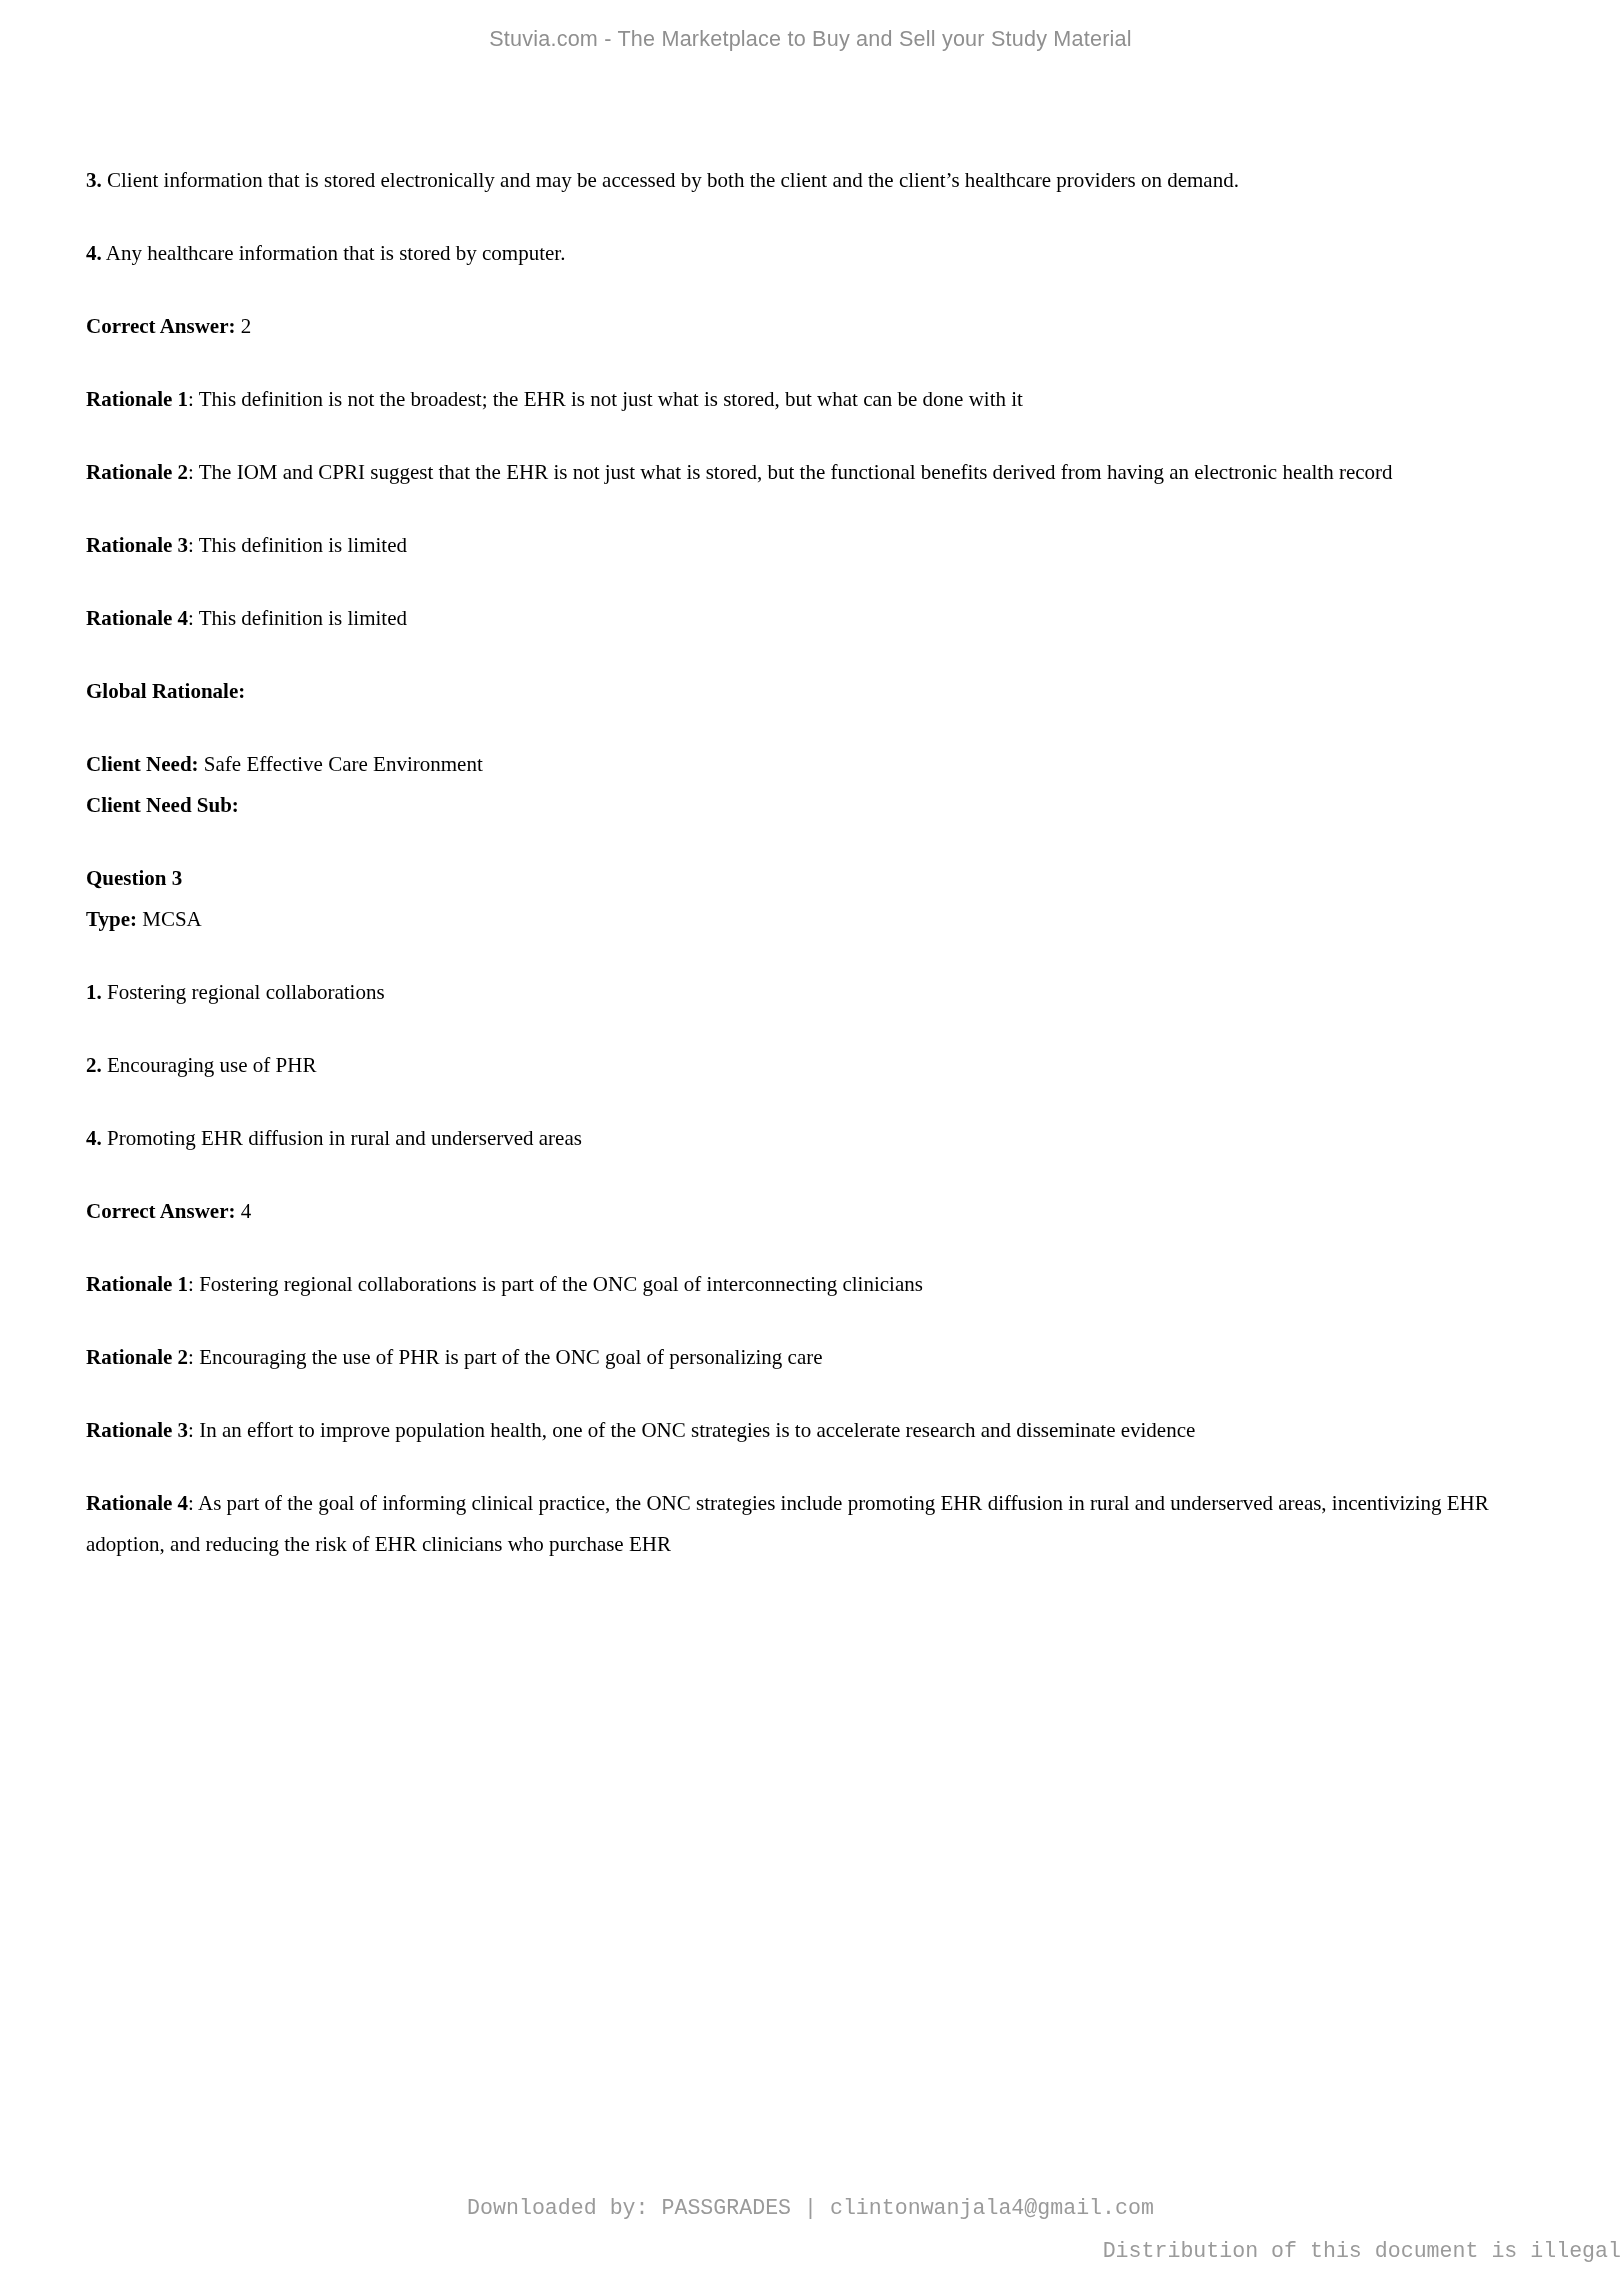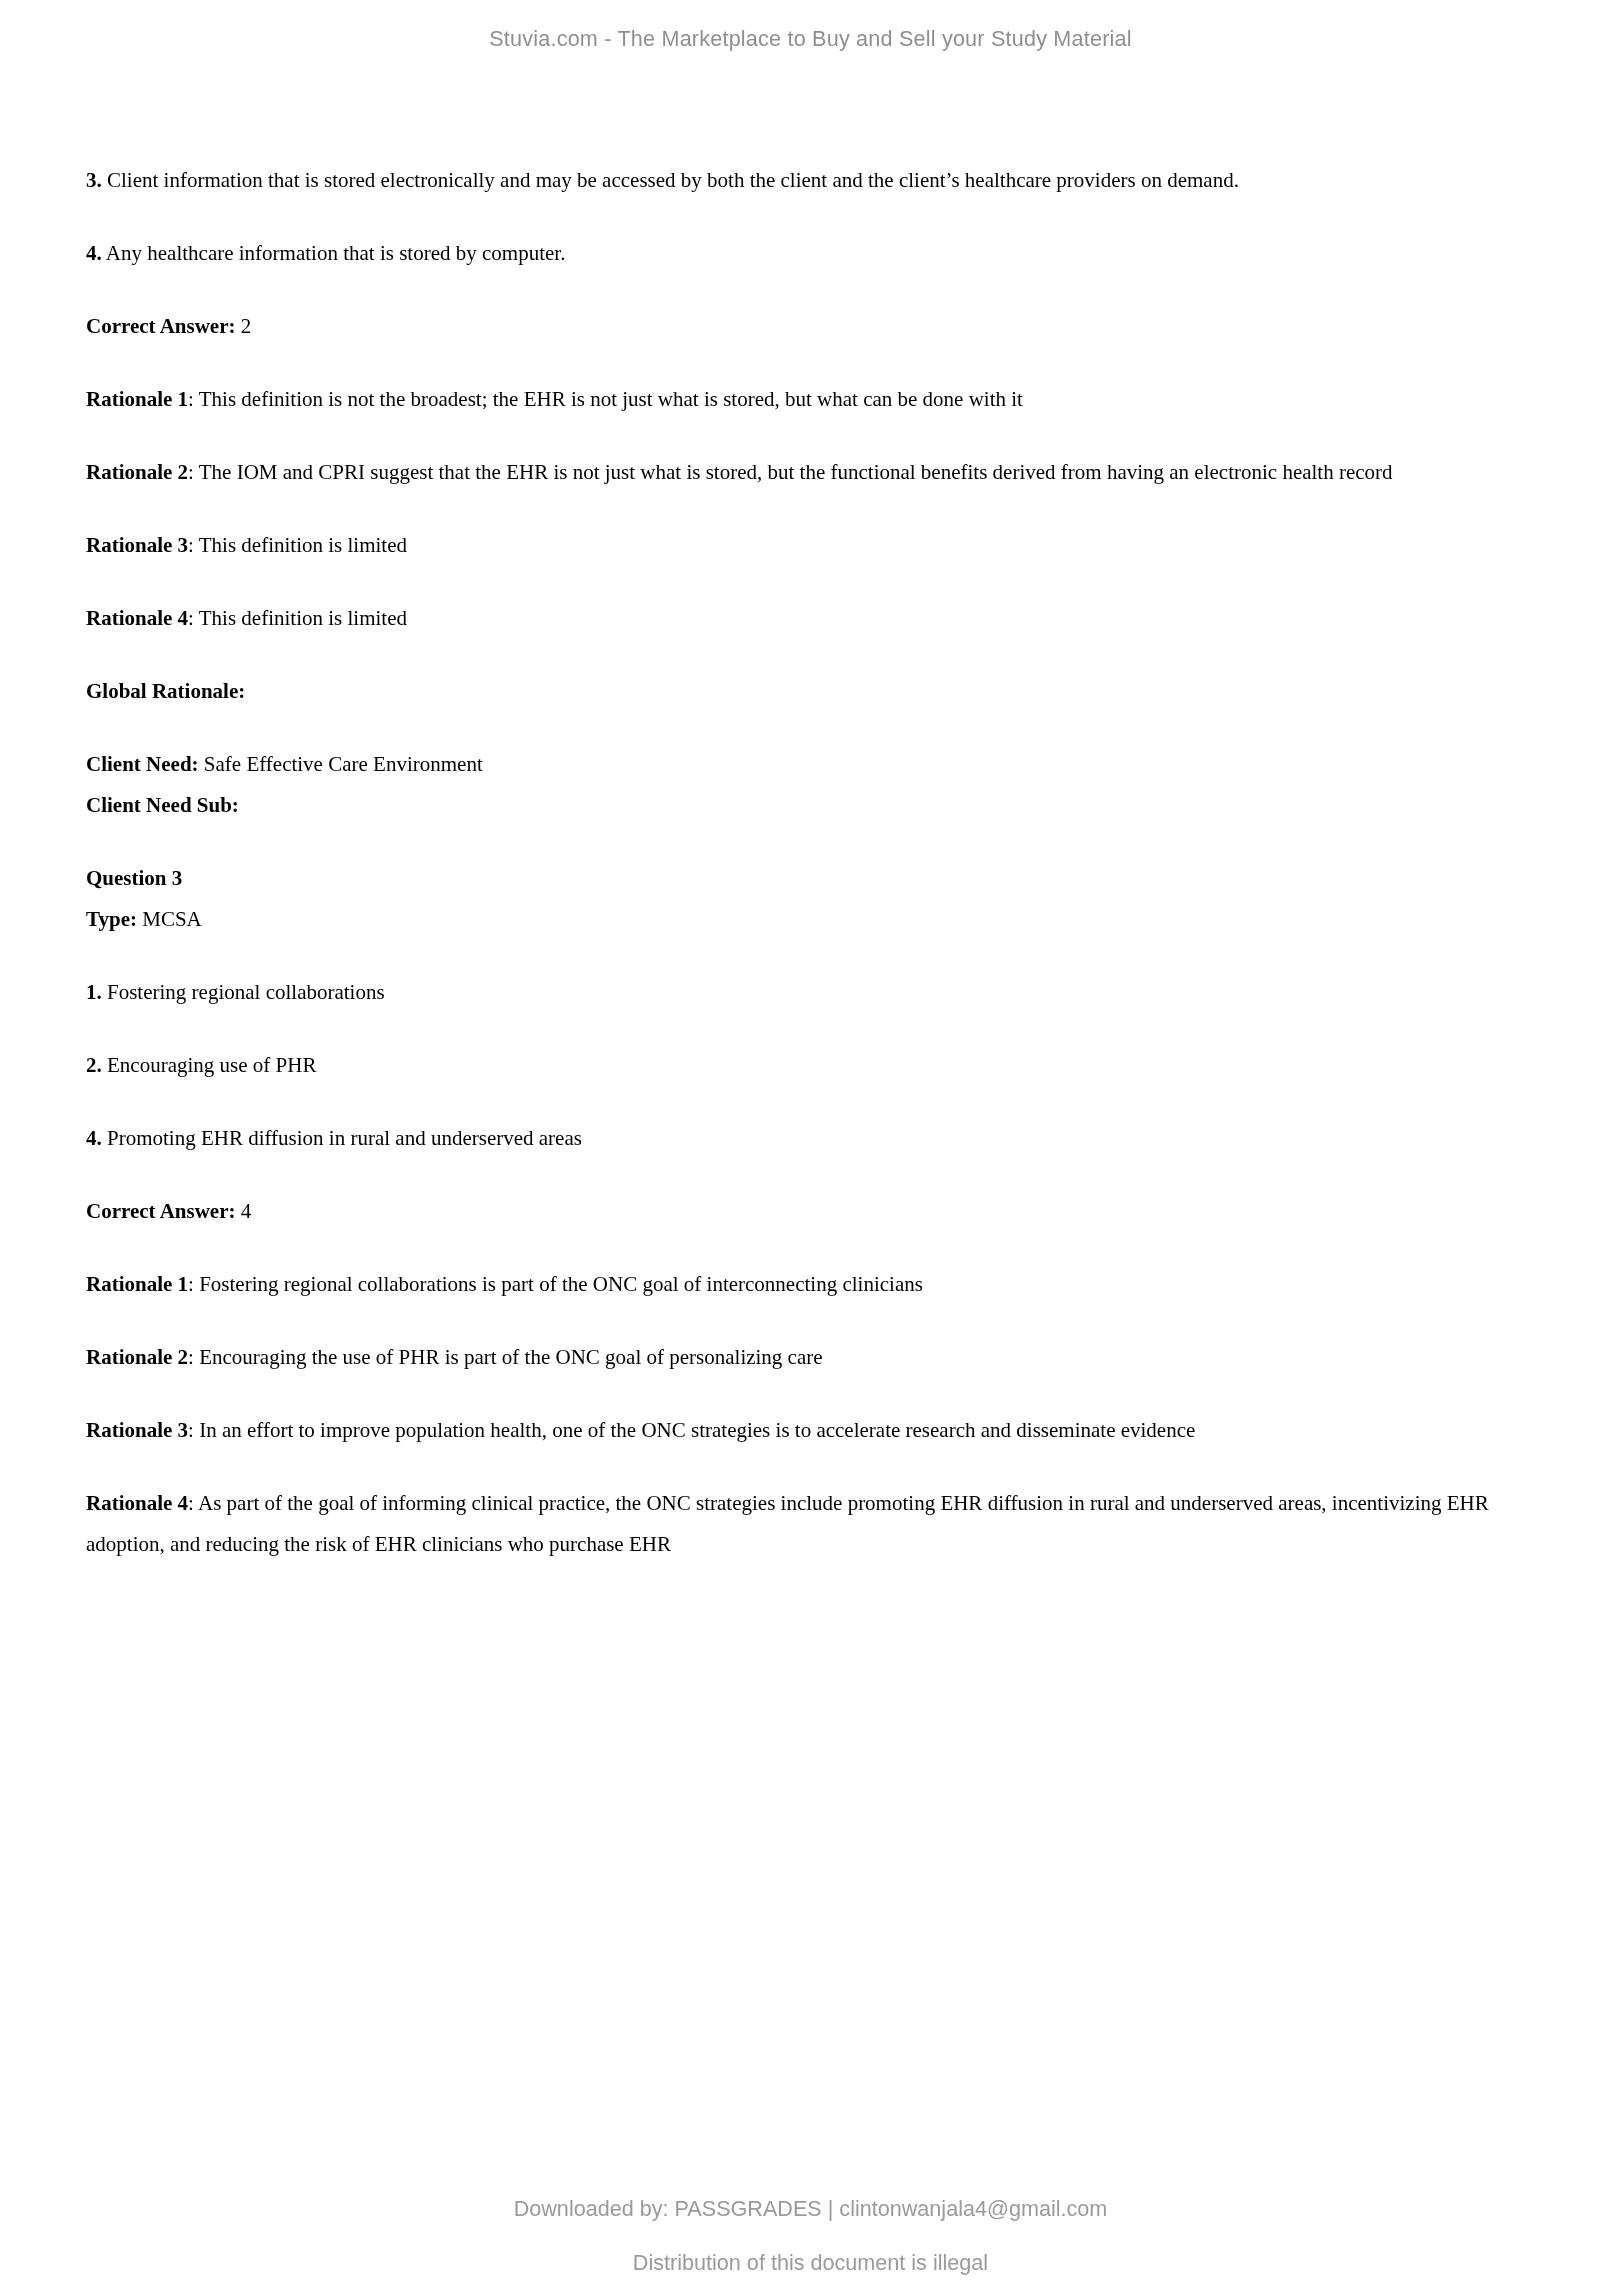--- a/index.html
+++ b/index.html
@@ -43,29 +43,30 @@
   }
   .para b {
     font-weight: bold;
   }
   .page-footer {
     position: absolute;
     top: 2196px;
     left: 0;
     width: 100%;
     text-align: center;
-    font-family: Liberation Sans, sans-serif;
+    font-family: Liberation Mono, monospace;
     font-size: 21.6px;
     color: #9a9a9a;
   }
   .page-footer .footer-line {
     display: block;
   }
   .page-footer .footer-line + .footer-line {
-    margin-top: 28px;
+    margin-top: 19px;
+    text-align: right;
   }
 </style>
 </head>
 <body>
 
 <div class="page">
 
   <div class="page-header">Stuvia.com - The Marketplace to Buy and Sell your Study Material</div>
 
   <div class="content">

